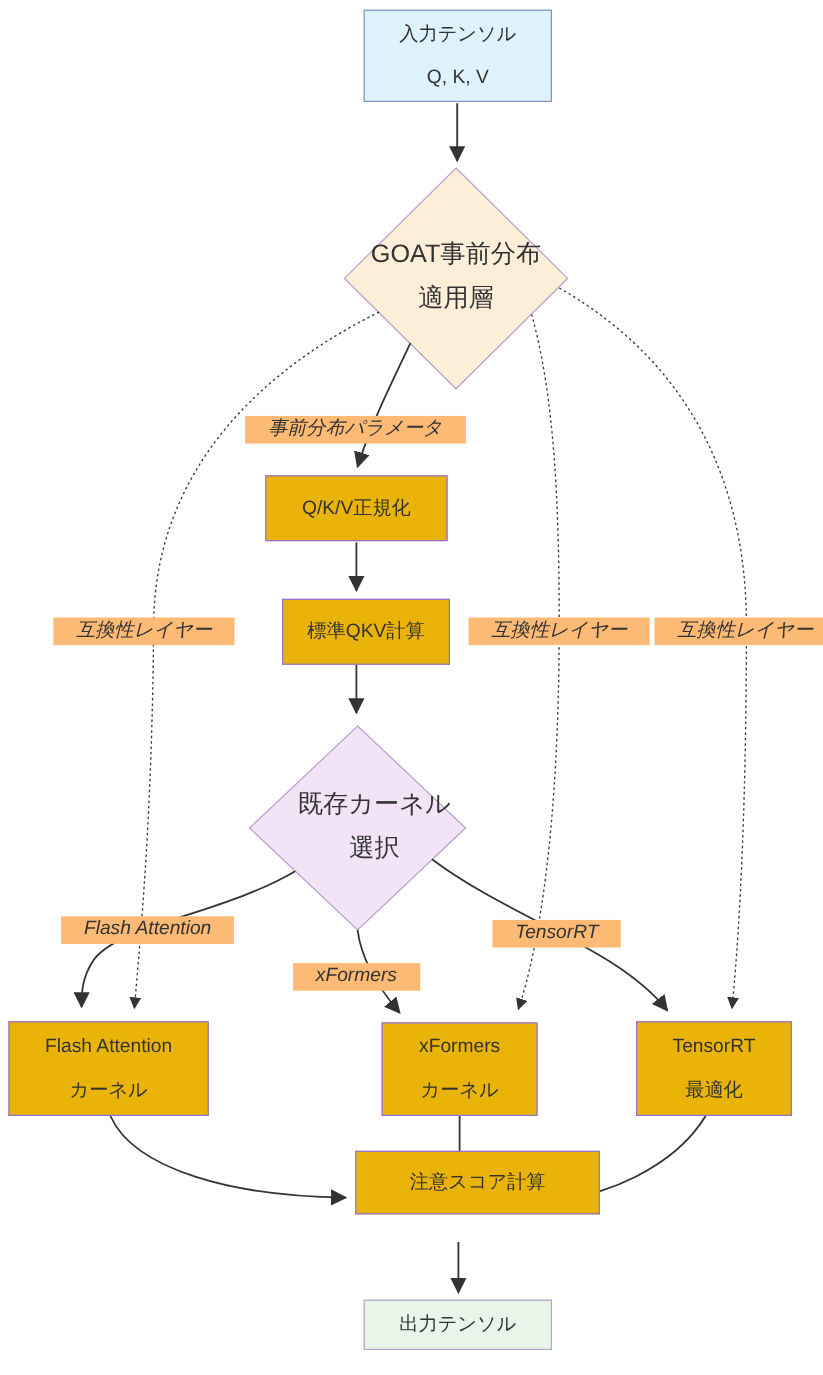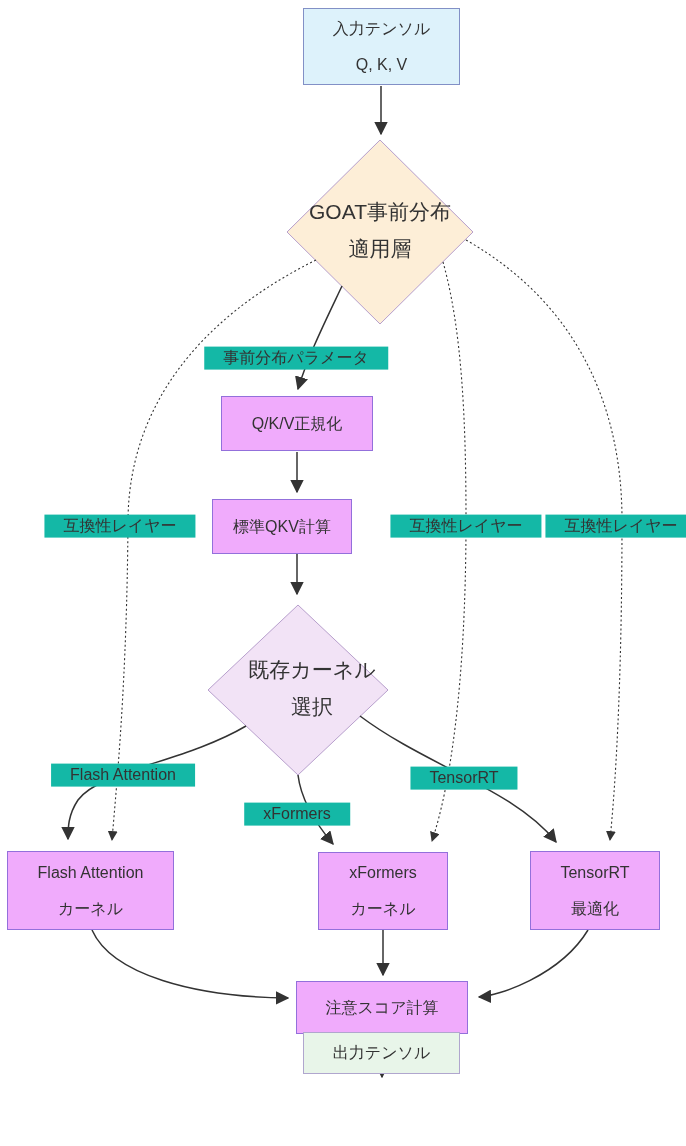--- a/index.html
+++ b/index.html
@@ -11,31 +11,31 @@
   svg.edge-layer{position:absolute;left:0;top:0;z-index:1;}
   .edge{fill:none;stroke:#333333;stroke-width:1.5px;}
   .edge-dotted{fill:none;stroke:#333333;stroke-width:1.1px;stroke-dasharray:2 2.5;}
   .diamond-goat{fill:#fdeed7;stroke:#b79fcc;stroke-width:1px;}
   .diamond-select{fill:#f2e3f6;stroke:#b79fcc;stroke-width:1px;}
   .node{
     position:absolute;z-index:2;box-sizing:border-box;
     display:flex;flex-direction:column;align-items:center;justify-content:center;
     text-align:center;font-size:16px;line-height:1.5;color:#333333;gap:12px;
   }
-  .rect-std{background:#f0abfc;border:1px solid #9370db;}
+  .rect-std{background:#eab308;border:1px solid #9370db;}
   .rect-input{background:#ddf2fb;border:1px solid #8290c6;}
   .rect-output{background:#e8f5e9;border:1px solid #b0a6ce;}
   .diamond-text{
     position:absolute;z-index:2;transform:translate(-50%,-50%);
     text-align:center;font-size:21px;line-height:1.75;color:#333333;white-space:nowrap;
   }
   .edge-label{
     position:absolute;z-index:3;transform:translate(-50%,-50%);
-    background:#14b8a6;color:#333333;font-size:16px;line-height:1.3;
-    padding:1px 19px;white-space:nowrap;
+    background:#fdba74;color:#333333;font-size:16px;line-height:1.3;
+    padding:1px 19px;white-space:nowrap;font-style:italic;
   }
   .line{display:block;}
   .line:empty{display:none;}
 </style>
 </head>
 <body>
 
 <svg class="edge-layer" width="686" height="1146" viewBox="0 0 686 1146">
   <defs>
     <marker id="arrow" viewBox="0 0 10 10" refX="9" refY="5" markerWidth="9" markerHeight="9" orient="auto-start-reverse">
@@ -65,44 +65,44 @@
 
 <div class="node rect-input" style="left:303px;top:8px;width:157px;height:77px">
   <span class="line">入力テンソル</span>
   <span class="line">Q, K, V</span>
 </div>
 
 <div class="node rect-std" style="left:221px;top:396px;width:152px;height:55px">
   <span class="line">Q/K/V正規化</span>
 </div>
 
-<div class="node rect-std" style="left:212px;top:499px;width:140px;height:55px">
+<div class="node rect-std" style="left:235px;top:499px;width:140px;height:55px">
   <span class="line">標準QKV計算</span>
 </div>
 
 <div class="node rect-std" style="left:7px;top:851px;width:167px;height:79px">
   <span class="line">Flash Attention</span>
   <span class="line">カーネル</span>
 </div>
 
 <div class="node rect-std" style="left:318px;top:852px;width:130px;height:78px">
   <span class="line">xFormers</span>
   <span class="line">カーネル</span>
 </div>
 
 <div class="node rect-std" style="left:530px;top:851px;width:130px;height:79px">
   <span class="line">TensorRT</span>
   <span class="line">最適化</span>
 </div>
 
-<div class="node rect-std" style="left:296px;top:981px;width:172px;height:53px">
+<div class="node rect-std" style="left:296px;top:959px;width:204px;height:53px">
   <span class="line">注意スコア計算</span>
 </div>
 
-<div class="node rect-output" style="left:303px;top:1032px;width:157px;height:42px">
+<div class="node rect-output" style="left:303px;top:1083px;width:157px;height:42px">
   <span class="line">出力テンソル</span>
 </div>
 
 <div class="diamond-text" style="left:380px;top:231px">
   <span class="line">GOAT事前分布</span>
   <span class="line">適用層</span>
 </div>
 
 <div class="diamond-text" style="left:312px;top:689px">
   <span class="line">既存カーネル</span>

